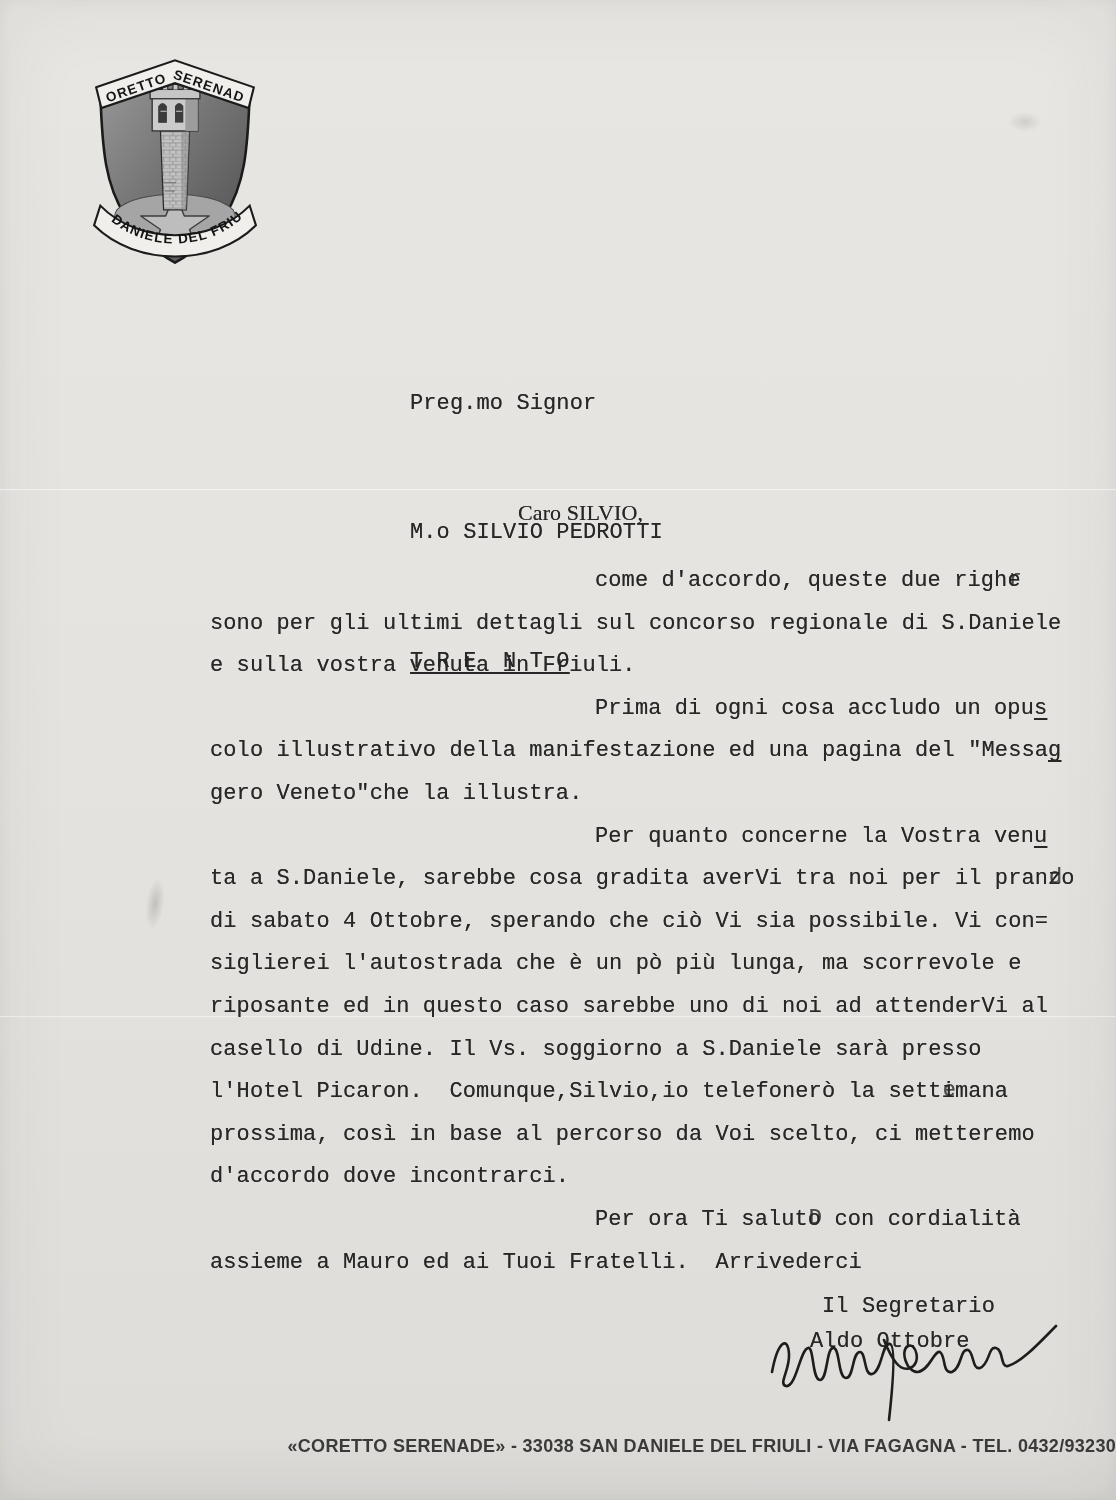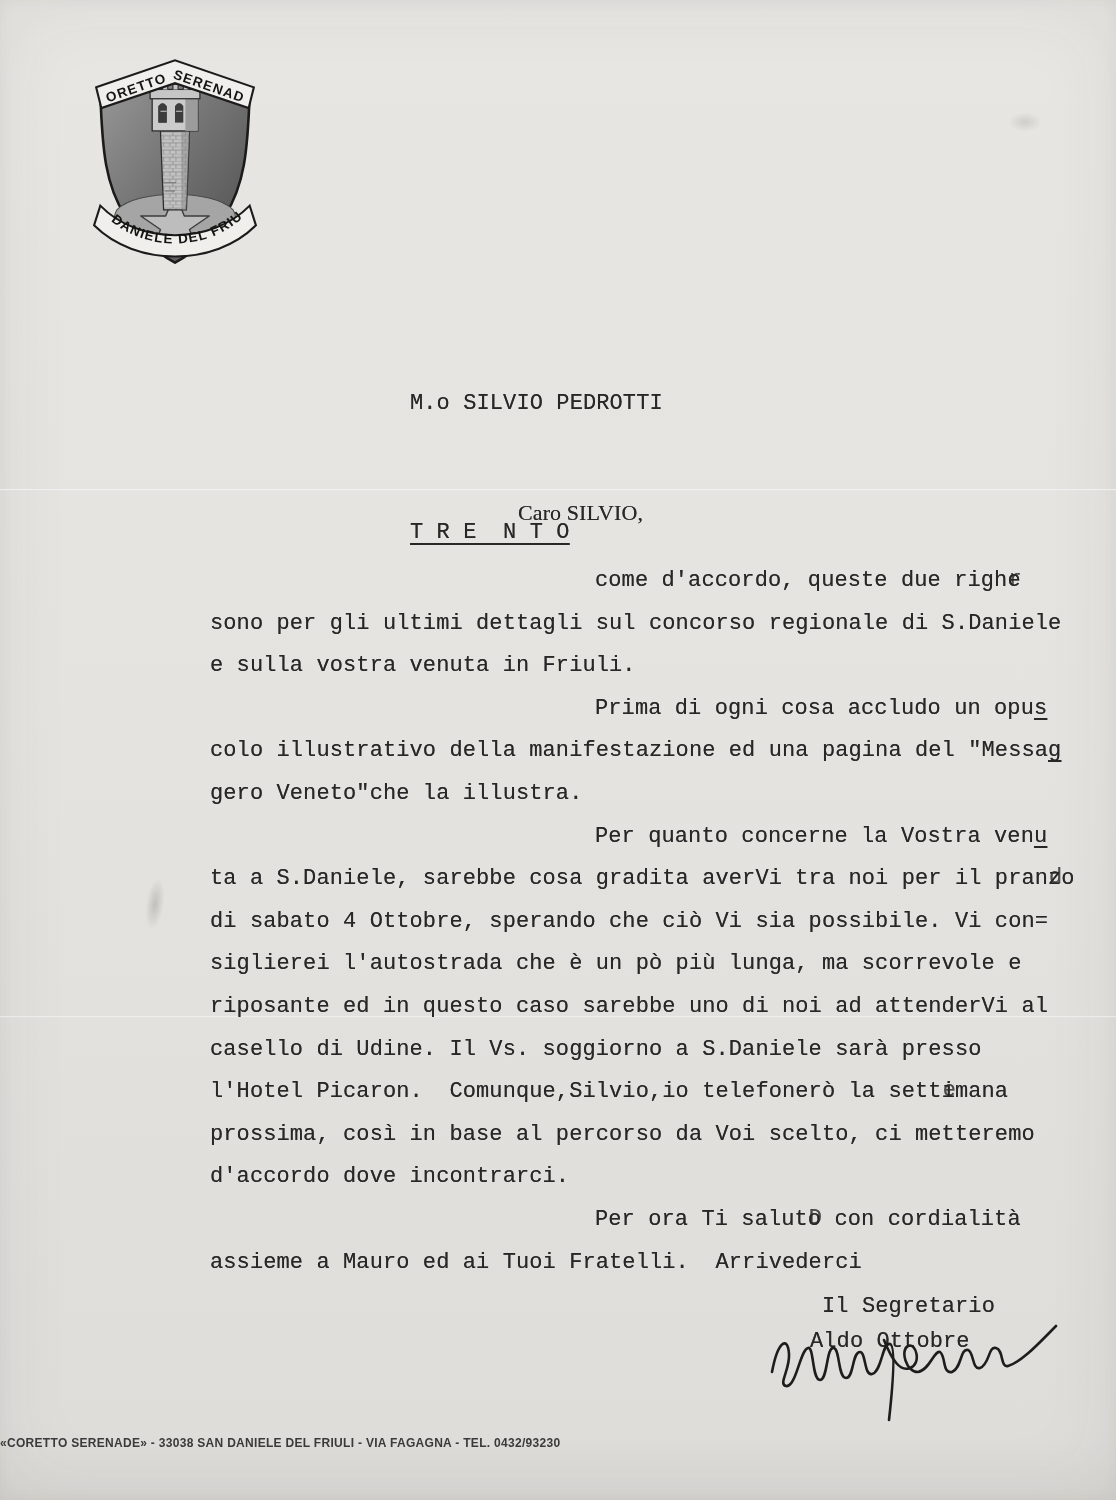--- a/index.html
+++ b/index.html
@@ -40,23 +40,23 @@
     text-decoration-thickness:2px;
     text-underline-offset:4px;
   }
   .ov{position:relative;display:inline-block;}
   .ovch{position:absolute;left:1px;top:-1px;opacity:0.8;}
   .closing-role{position:absolute;left:822px;top:1294px;}
   .closing-name{position:absolute;left:810px;top:1329px;}
   .signature{position:absolute;left:762px;top:1308px;width:302px;height:118px;}
   .footer{
     position:absolute;left:0;top:1436px;width:100%;
-    text-align:left;
+    text-align:right;
     font-family:"Liberation Sans","DejaVu Sans",sans-serif;
-    font-size:12px;font-weight:bold;letter-spacing:0.3px;
+    font-size:18px;font-weight:bold;letter-spacing:0.3px;
     color:#3a3a3a;
   }
   .fold{position:absolute;left:0;width:100%;height:3px;pointer-events:none;}
   .fold-1{top:488px;background:linear-gradient(180deg,rgba(0,0,0,0.045),rgba(255,255,255,0.55),rgba(0,0,0,0.03));}
   .fold-2{top:1015px;background:linear-gradient(180deg,rgba(0,0,0,0.03),rgba(255,255,255,0.45),rgba(0,0,0,0.02));}
   .smudge{position:absolute;pointer-events:none;border-radius:50%;}
   .smudge-left{
     left:146px;top:878px;width:18px;height:52px;
     background:radial-gradient(ellipse at 50% 50%,rgba(110,104,95,0.28),rgba(110,104,95,0) 70%);
     transform:rotate(8deg);
@@ -124,20 +124,21 @@
     </text>
   </svg>
 
   <div class="fold fold-1"></div>
   <div class="fold fold-2"></div>
   <div class="smudge smudge-left"></div>
   <div class="smudge smudge-topright"></div>
 
 
   <div class="tw recipient">
+    <div>Preg.mo Signor</div>
     <div>M.o SILVIO PEDROTTI</div>
     <div><span class="city">T R E  N T O</span></div>
   </div>
 
   <div class="tw salutation">Caro SILVIO,</div>
 
   <div class="tw body"><div class="bline indent"><span>come d'accordo, queste due righ</span><span class="ov">e<span class="ovch">r</span></span></div><div class="bline"><span>sono per gli ultimi dettagli sul concorso regionale di S.Daniele</span></div><div class="bline"><span>e sulla vostra venuta in Friuli.</span></div><div class="bline indent"><span>Prima di ogni cosa accludo un opu</span><span class="us">s</span></div><div class="bline"><span>colo illustrativo della manifestazione ed una pagina del "Messa</span><span class="us">g</span></div><div class="bline"><span>gero Veneto"che la illustra.</span></div><div class="bline indent"><span>Per quanto concerne la Vostra ven</span><span class="us">u</span></div><div class="bline"><span>ta a S.Daniele, sarebbe cosa gradita averVi tra noi per il pran</span><span class="ov">z<span class="ovch">d</span></span><span>o</span></div><div class="bline"><span>di sabato 4 Ottobre, sperando che ciò Vi sia possibile. Vi con=</span></div><div class="bline"><span>siglierei l'autostrada che è un pò più lunga, ma scorrevole e</span></div><div class="bline"><span>riposante ed in questo caso sarebbe uno di noi ad attenderVi al</span></div><div class="bline"><span>casello di Udine. Il Vs. soggiorno a S.Daniele sarà presso</span></div><div class="bline"><span>l'Hotel Picaron.  Comunque,Silvio,io telefonerò la sett</span><span class="ov">i<span class="ovch">e</span></span><span>mana</span></div><div class="bline"><span>prossima, così in base al percorso da Voi scelto, ci metteremo</span></div><div class="bline"><span>d'accordo dove incontrarci.</span></div><div class="bline indent"><span>Per ora Ti salut</span><span class="ov">o<span class="ovch">D</span></span><span> con cordialità</span></div><div class="bline"><span>assieme a Mauro ed ai Tuoi Fratelli.  Arrivederci</span></div></div>
 
   <div class="tw closing-role">Il Segretario</div>
   <div class="tw closing-name">Aldo Ottobre</div>

